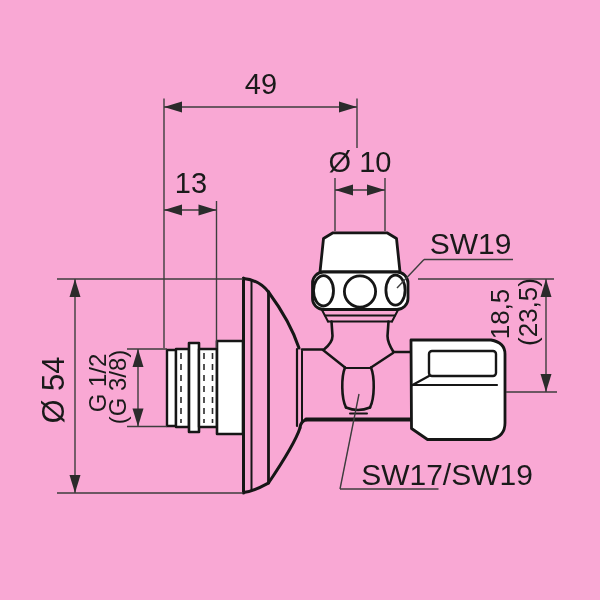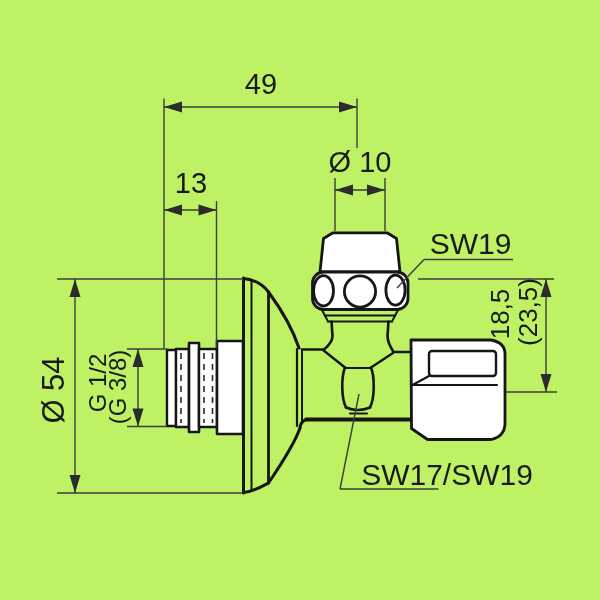--- a/index.html
+++ b/index.html
@@ -1,16 +1,16 @@
 <!DOCTYPE html>
 <html><head>
 <meta charset="utf-8">
 <style>
   html,body{margin:0;padding:0;background:#ffffff;}
-  .stage{width:600px;height:600px;background:#bef264;position:relative;overflow:hidden;}
+  .stage{width:600px;height:600px;background:#f9a8d4;position:relative;overflow:hidden;}
   svg text{font-family:"Liberation Sans","DejaVu Sans",sans-serif;fill:#1a1a1a;}
   .outline{stroke:#161616;fill:none;stroke-linecap:round;stroke-linejoin:round;}
   .wfill{fill:#ffffff;}
   .dim{stroke:#3d3d3d;stroke-width:1.4;fill:none;stroke-linecap:butt;}
   .arrow{fill:#2b2b2b;stroke:none;}
   .threadline{stroke:#2a2a2a;stroke-width:1.6;stroke-dasharray:6 5;fill:none;}
   .t-dim{font-size:29px;}
   .t-sw{font-size:30px;}
   .t-d54{font-size:31px;}
   .t-g{font-size:24px;}

